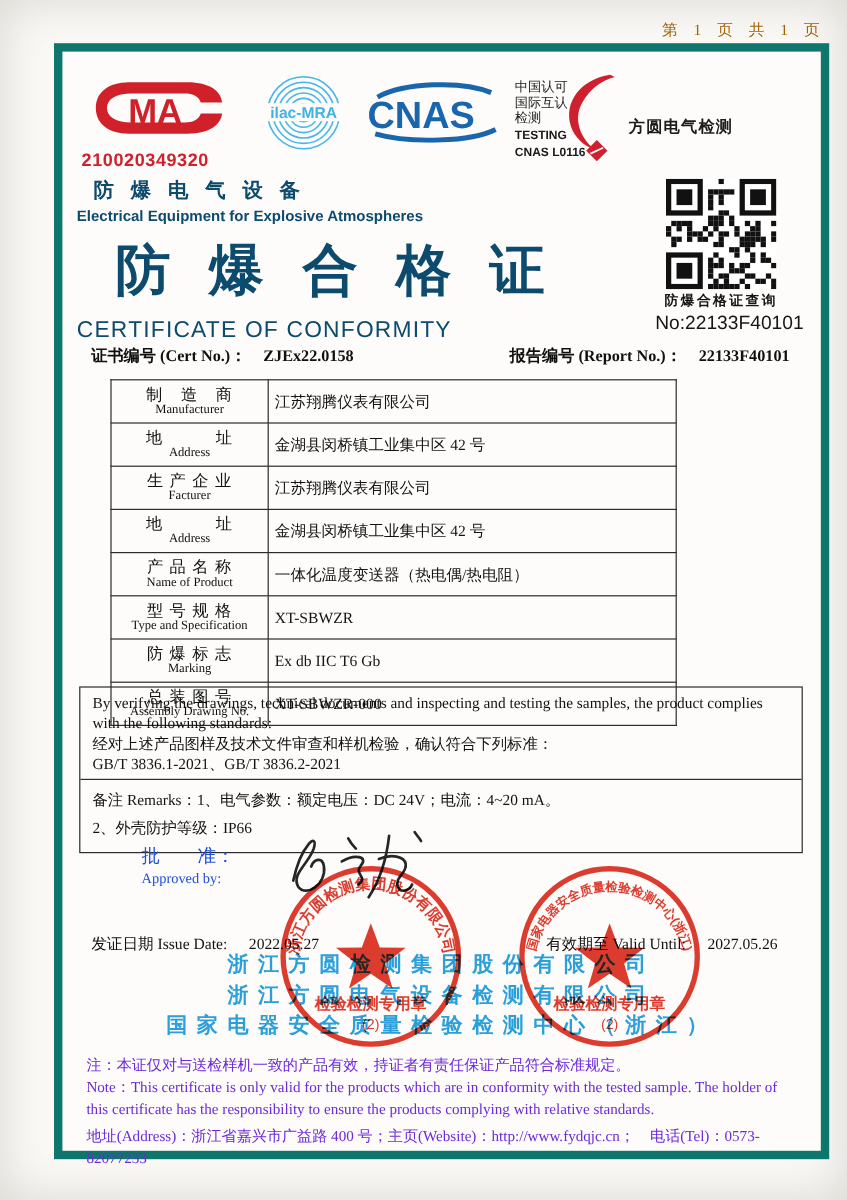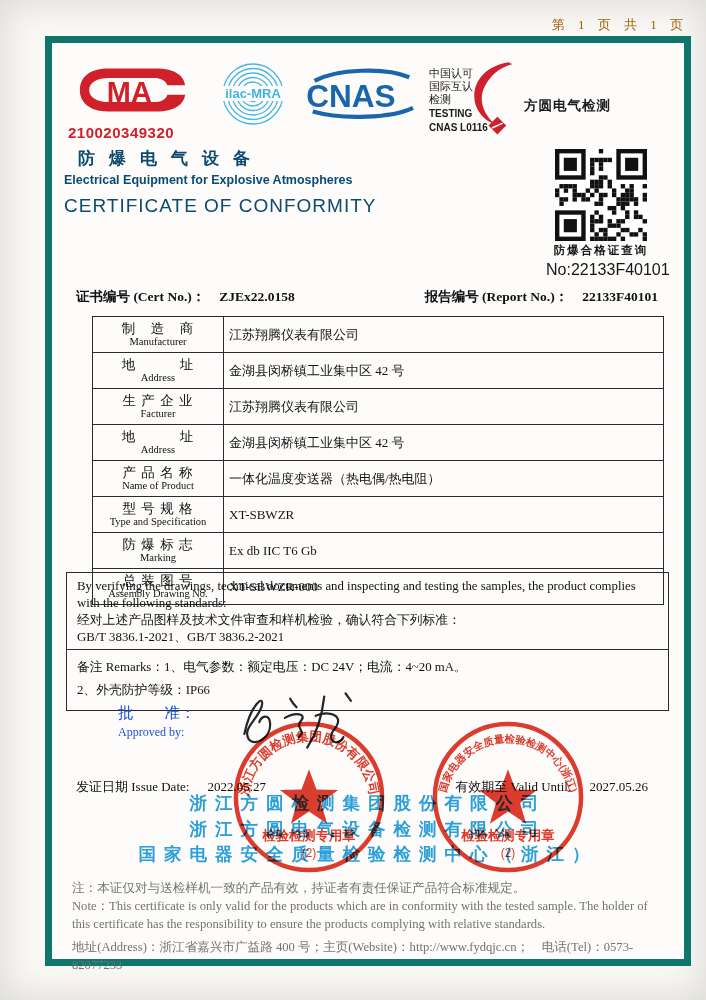--- a/index.html
+++ b/index.html
@@ -32,21 +32,21 @@
   .qr{width:92px;height:92px;margin:0 auto;}
   .qr svg{width:100%;height:100%;}
   .qr-cap{font-family:"Liberation Sans",sans-serif;font-weight:bold;font-size:11.5px;letter-spacing:2px;margin-top:2px;}
   .qr-no{font-family:"Liberation Sans",sans-serif;font-size:16px;margin-top:3px;}
 
   
   .certrow{position:absolute;top:245px;left:24px;right:26px;display:flex;justify-content:space-between;font-weight:bold;font-size:13.5px;color:#101010;text-align:right;}
   .certrow .gap{display:inline-block;width:14px;}
 
   
-  .tbl{position:absolute;top:273px;left:40px;width:572px;border-collapse:collapse;}
+  .tbl{position:absolute;top:273px;left:40px;width:472px;border-collapse:collapse;}
   .tbl td{border:1.5px solid #2b2b2b;height:31px;}
   .tbl .lab{width:130px;text-align:center;padding:1px 0;}
   .lcn{font-size:13.5px;color:#101010;letter-spacing:1px;line-height:15px;}
   .len{font-size:10.5px;color:#101010;line-height:12px;}
   .tbl .val{font-size:13px;color:#141414;padding:2px 5px;}
 
   
   .stdbox{position:absolute;top:529px;left:14px;width:601px;border:1.5px solid #2b2b2b;color:#121212;}
   .std{padding:5px 10px 3px;font-size:12.8px;line-height:1.32;}
   .rem{border-top:1.4px solid #2b2b2b;padding:6px 10px 8px;font-size:12.8px;line-height:1.8;}
@@ -65,21 +65,21 @@
   .companies{position:absolute;top:748px;left:0;right:0;text-align:center;color:#2b9fd9;
              font-family:"Liberation Sans",sans-serif;font-weight:bold;font-size:17.5px;letter-spacing:8px;line-height:25.5px;white-space:nowrap;}
 
   
   .stamp{position:absolute;width:158px;height:158px;mix-blend-mode:multiply;opacity:.92;}
   .stamp svg{width:100%;height:100%;}
   .stamp1{left:178px;top:675px;}
   .stamp2{left:377px;top:675px;}
 
   
-  .notesblk{position:absolute;top:837px;left:20px;right:15px;font-size:12.6px;color:#737373;line-height:1.42;}
+  .notesblk{position:absolute;top:837px;left:20px;right:15px;font-size:12.6px;color:#6d28d9;line-height:1.42;}
   .note-footer{margin-top:5px;}
 </style>
 </head>
 <body>
 
 <div class="page">
   <div class="pagenum">第 1 页 共 1 页</div>
 
   <div class="cert">
 
@@ -129,20 +129,21 @@
           <rect x="28" y="63" width="13" height="13" transform="rotate(45 34.5 69.5)" fill="#cf2030"></rect>
           <path d="M29,72 L40,67" stroke="#fff" stroke-width="1.5"></path>
         </svg>
         <div class="fy-label">方圆电气检测</div>
       </div>
     </div>
 
     <div class="titleblk">
       <div class="t1">防爆电气设备</div>
       <div class="t2">Electrical Equipment for Explosive Atmospheres</div>
+      <div class="t3">防爆合格证</div>
       <div class="t4">CERTIFICATE OF CONFORMITY</div>
     </div>
 
     <div class="qrblk">
       <div class="qr"><svg viewBox="0 0 21 21">
             <rect x="0" y="0" width="21" height="21" fill="#ffffff"></rect>
             <rect x="10" y="0" width="1" height="1" fill="#111111"></rect>
             <rect x="8" y="2" width="1" height="1" fill="#111111"></rect>
             <rect x="9" y="2" width="1" height="1" fill="#111111"></rect>
             <rect x="10" y="2" width="1" height="1" fill="#111111"></rect>

